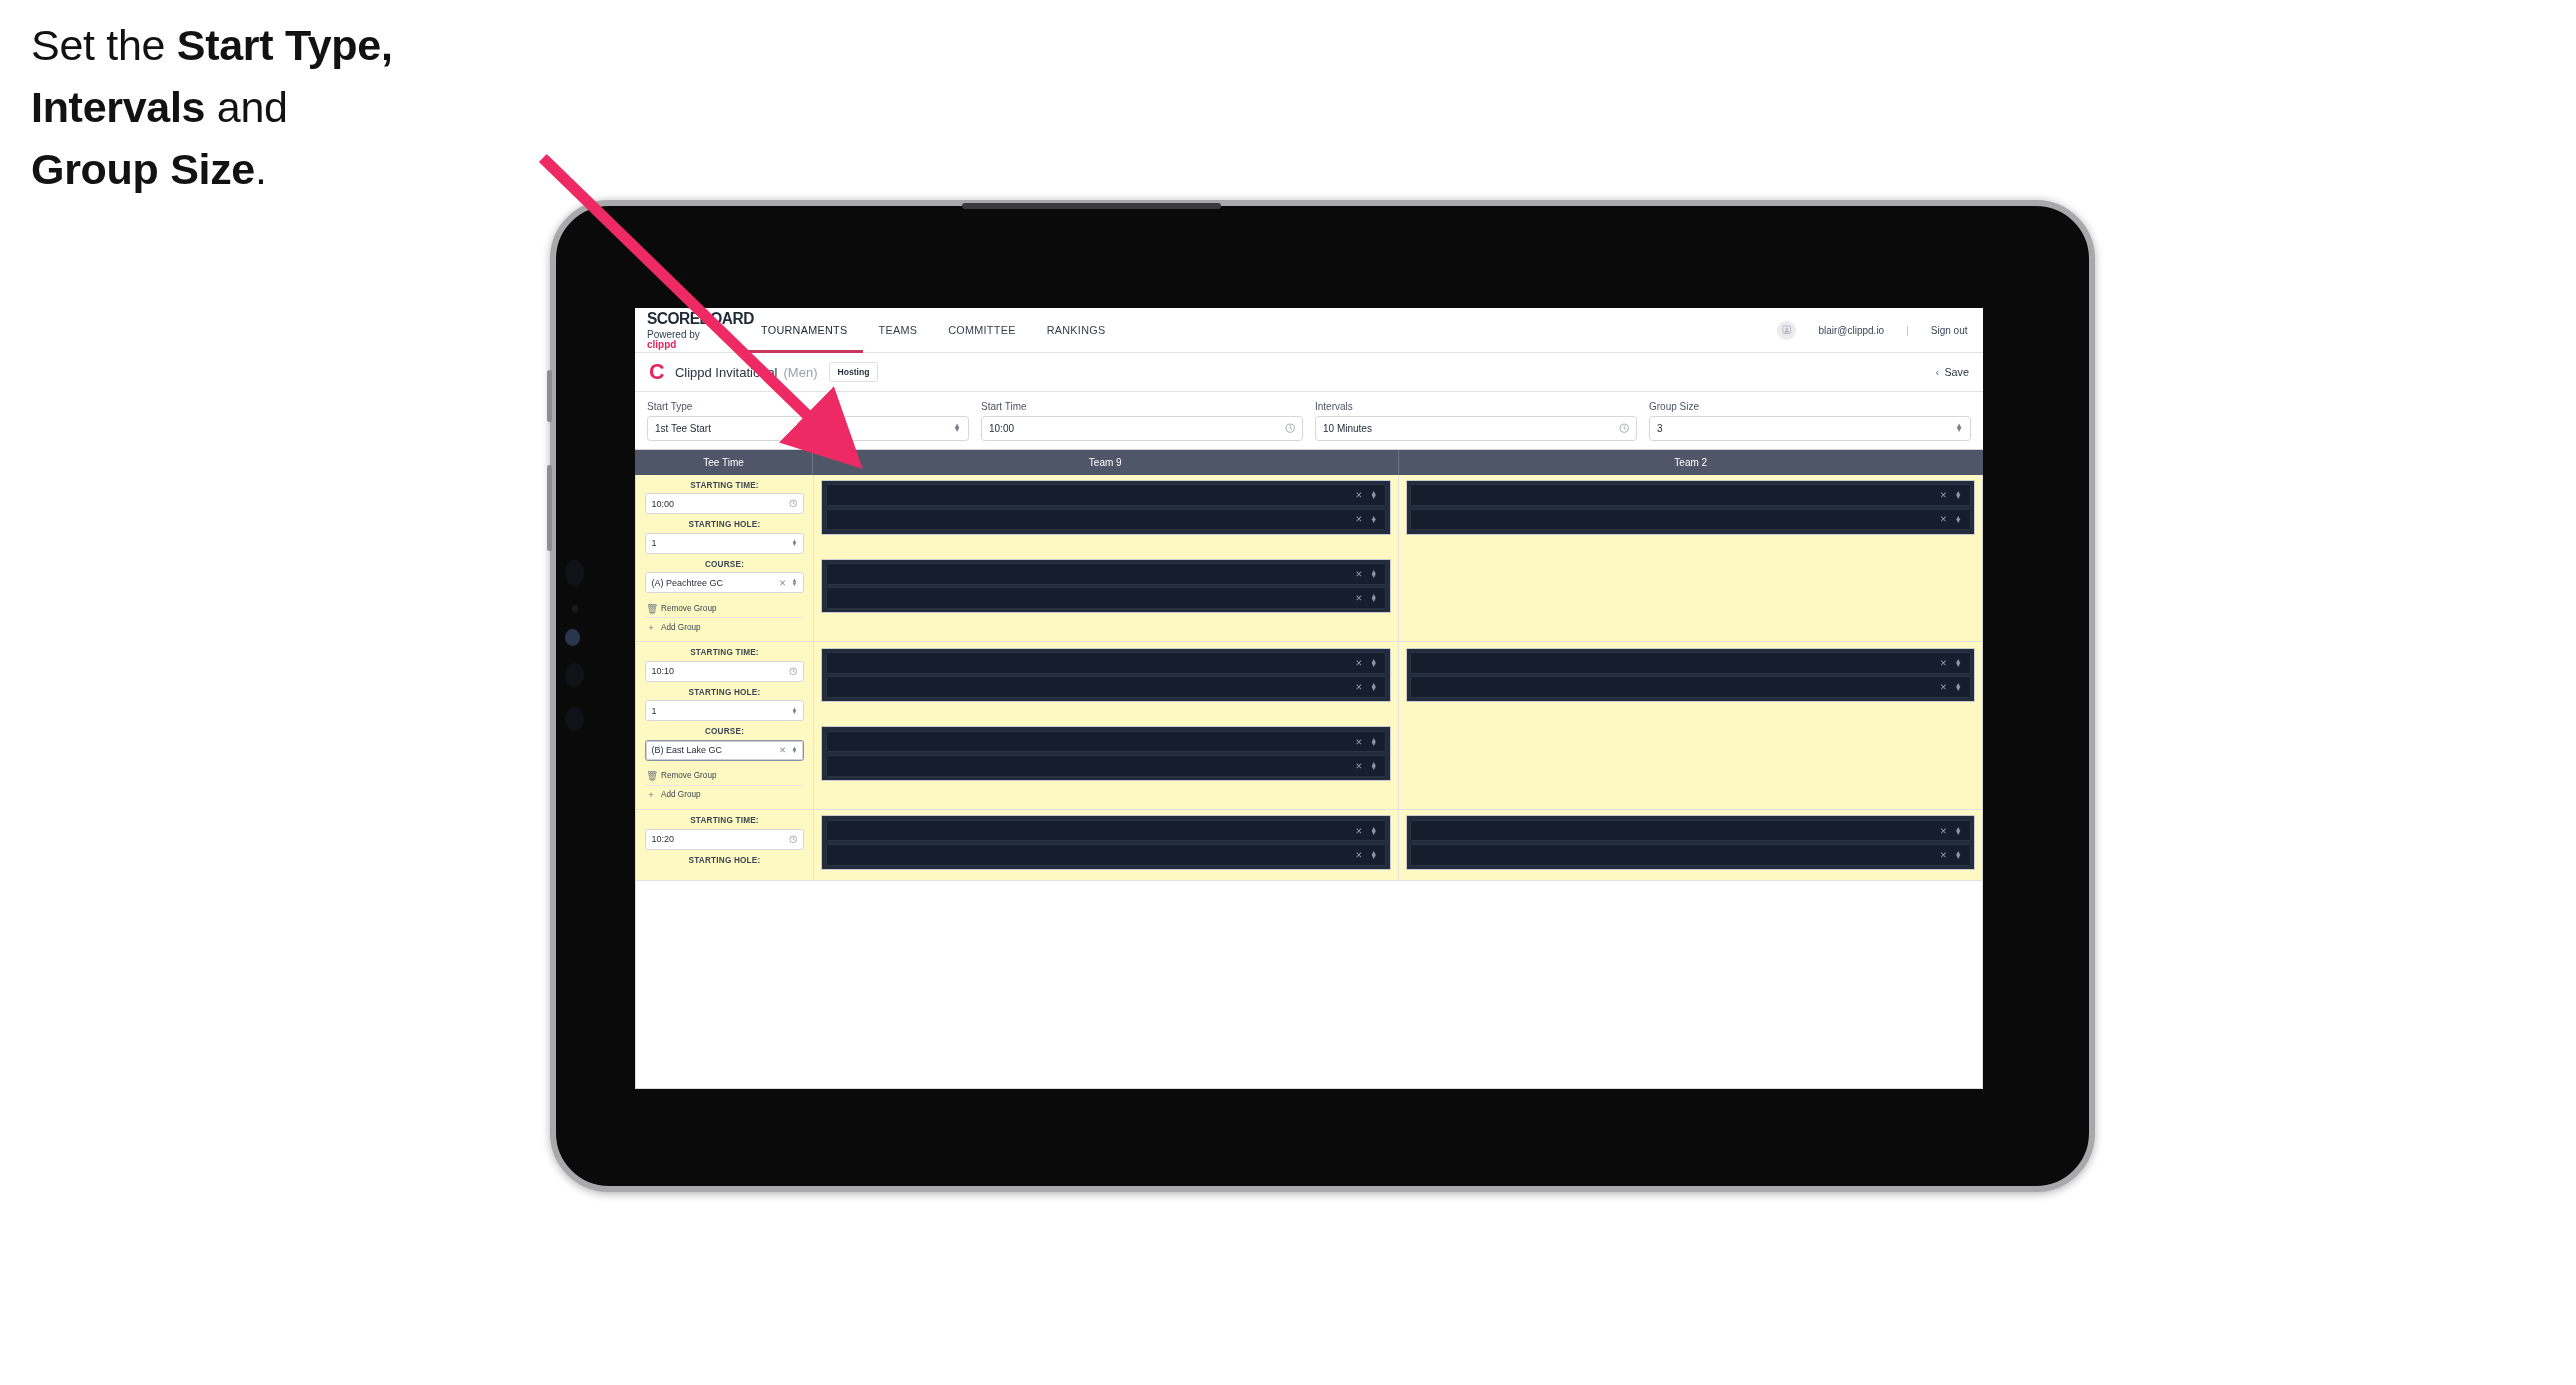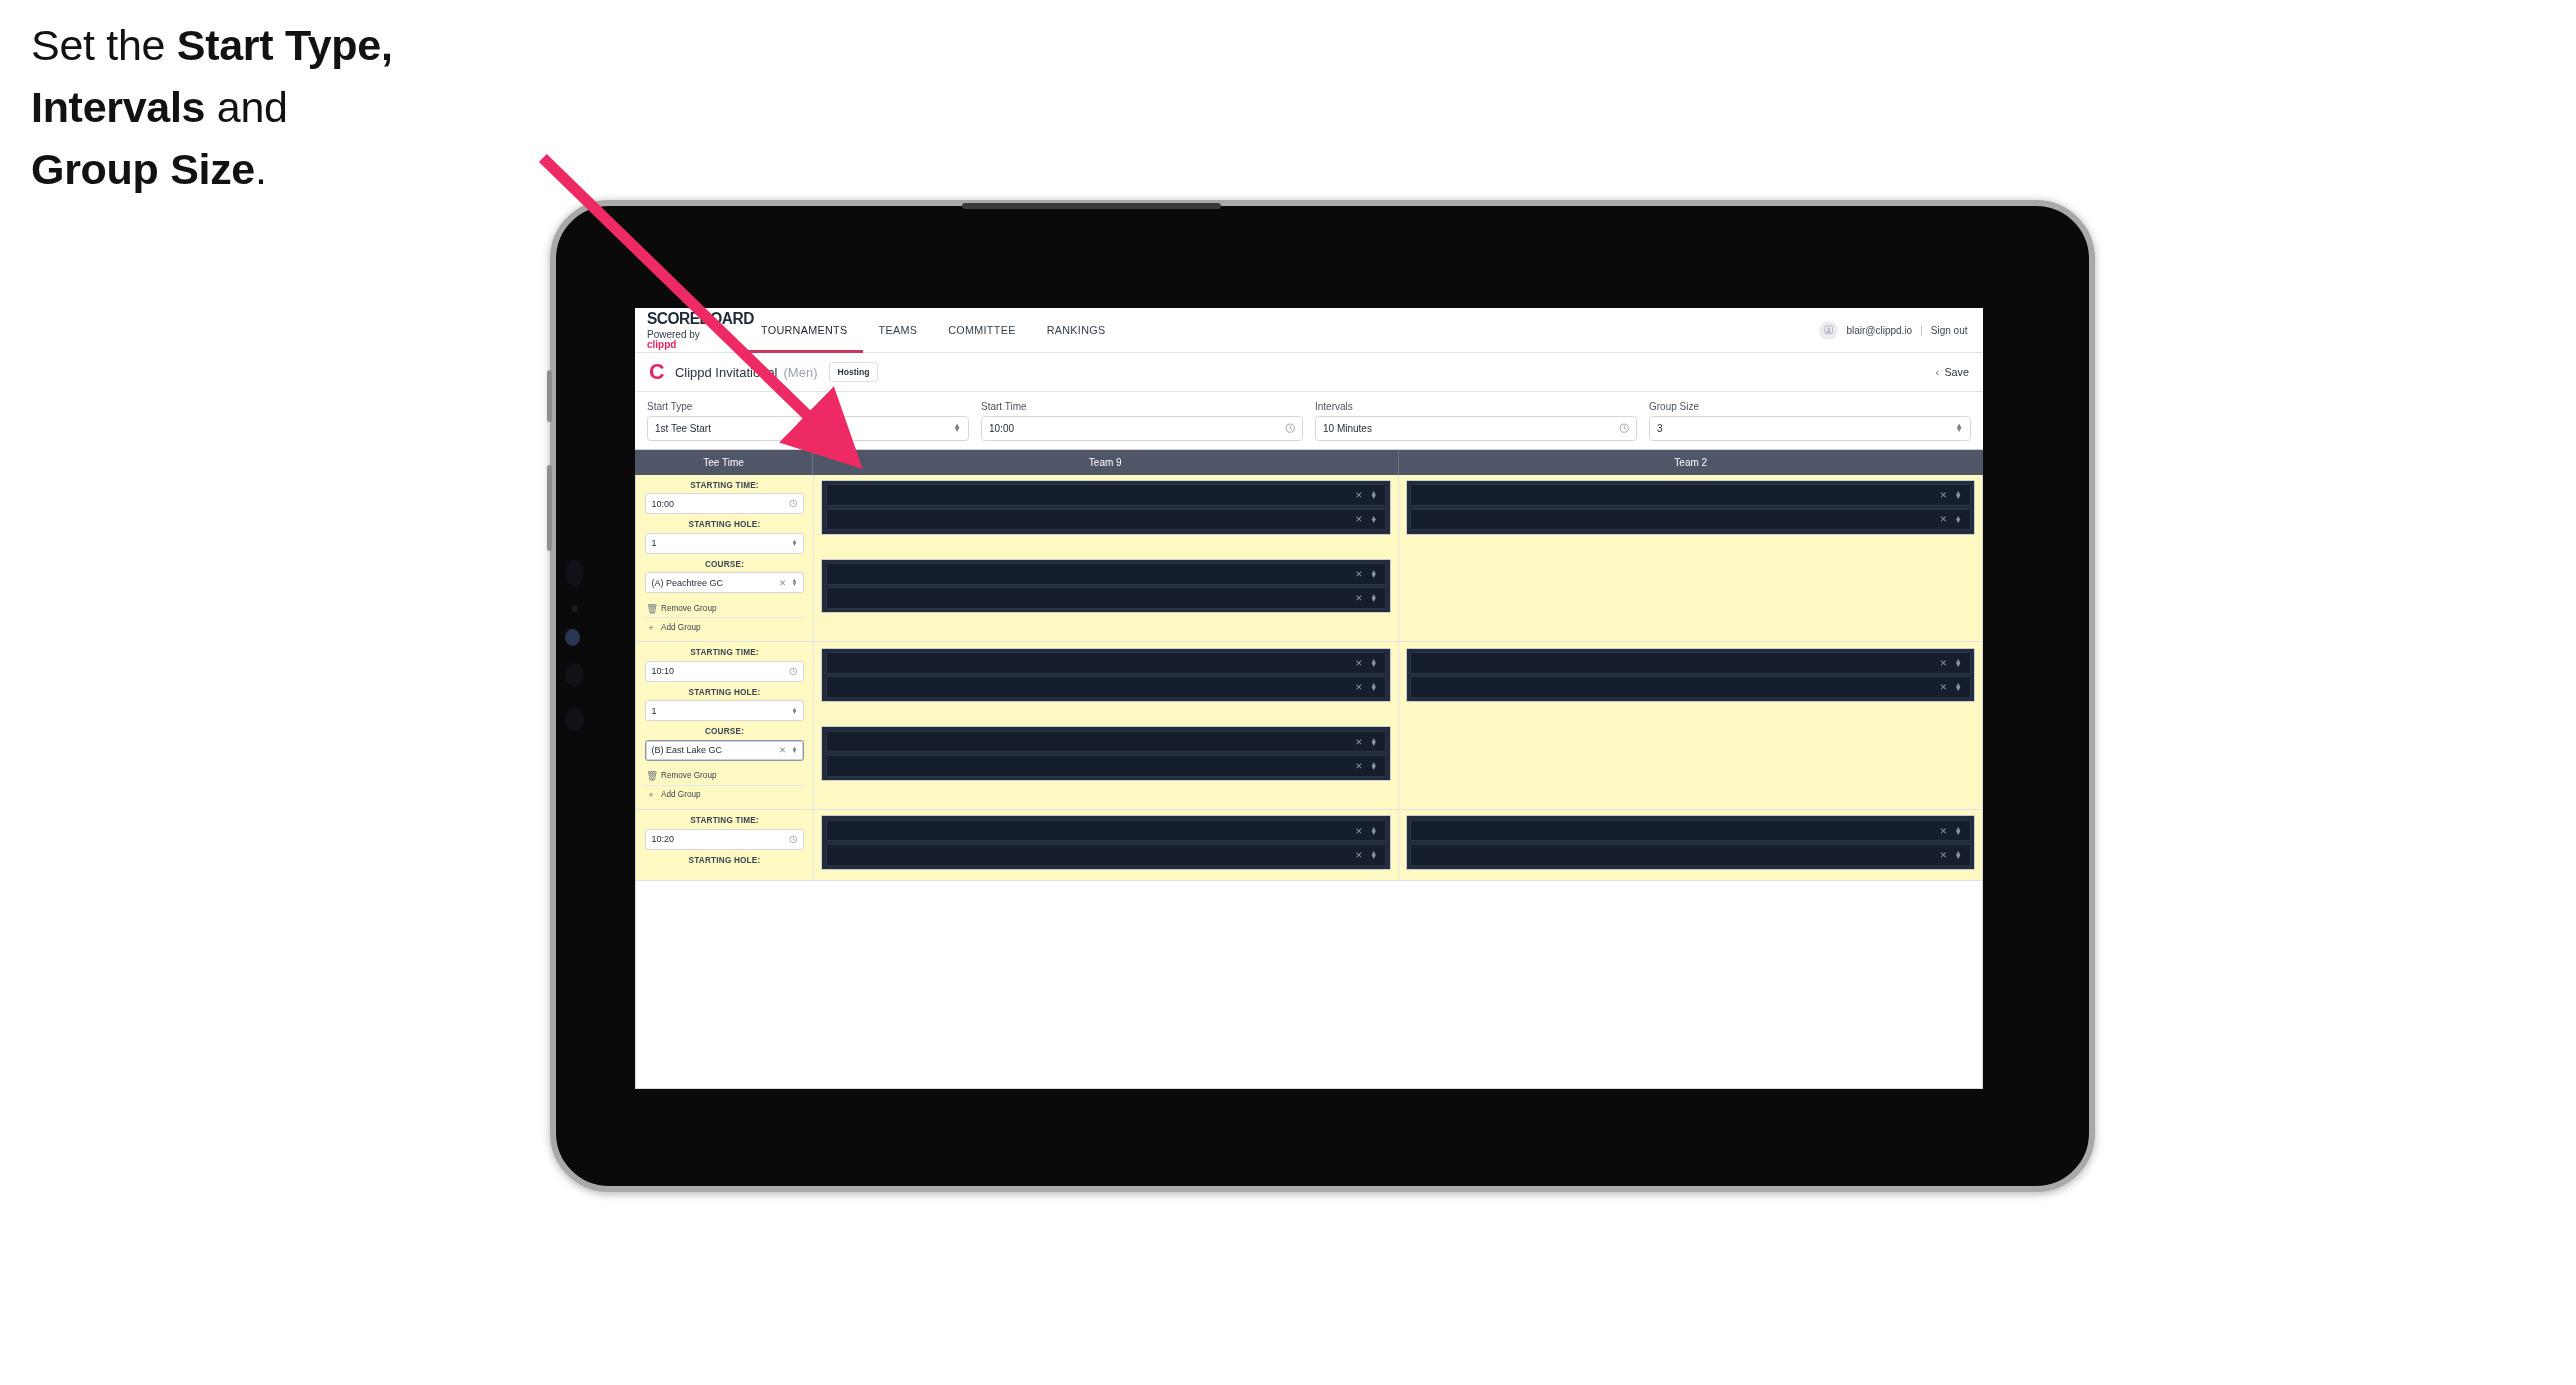--- a/index.html
+++ b/index.html
@@ -68,21 +68,21 @@
   .navtabs { display:flex; align-items:stretch; margin-left: 15.5px;}
   .navtab {
     display:flex; align-items:center; padding: 0 15.5px;
     font-size: 10.8px; color:#33404f; letter-spacing:0.3px; position:relative;
     cursor:pointer;
   }
   .navtab.active { color:#1b2430; }
   .navtab.active::after{
     content:""; position:absolute; left:0; right:0; bottom:-0.9px; height:2.6px; background:#c8375d;
   }
-  .navright { margin-left:auto; display:flex; align-items:center; gap:8px; padding-right: 15.5px; font-size:10px; color:#3a4654;}
+  .navright { margin-left:auto; display:flex; align-items:center; gap:22px; padding-right: 15.5px; font-size:10px; color:#3a4654;}
   .avatar { width:19px; height:19px; border-radius:50%; background:#ececf0; display:flex; align-items:center; justify-content:center;}
   .avatar svg { opacity:.5;}
   .navright .sep { color:#b8bcc4;}
   .navright a { color:#3a4654; text-decoration:none; cursor:pointer;}
 
   
   .crumb {
     height: 39px; flex:0 0 39px; background:#fff; border-bottom:0.9px solid #e2e2e4;
     display:flex; align-items:center; padding: 0 14px; gap: 11.2px;
   }

